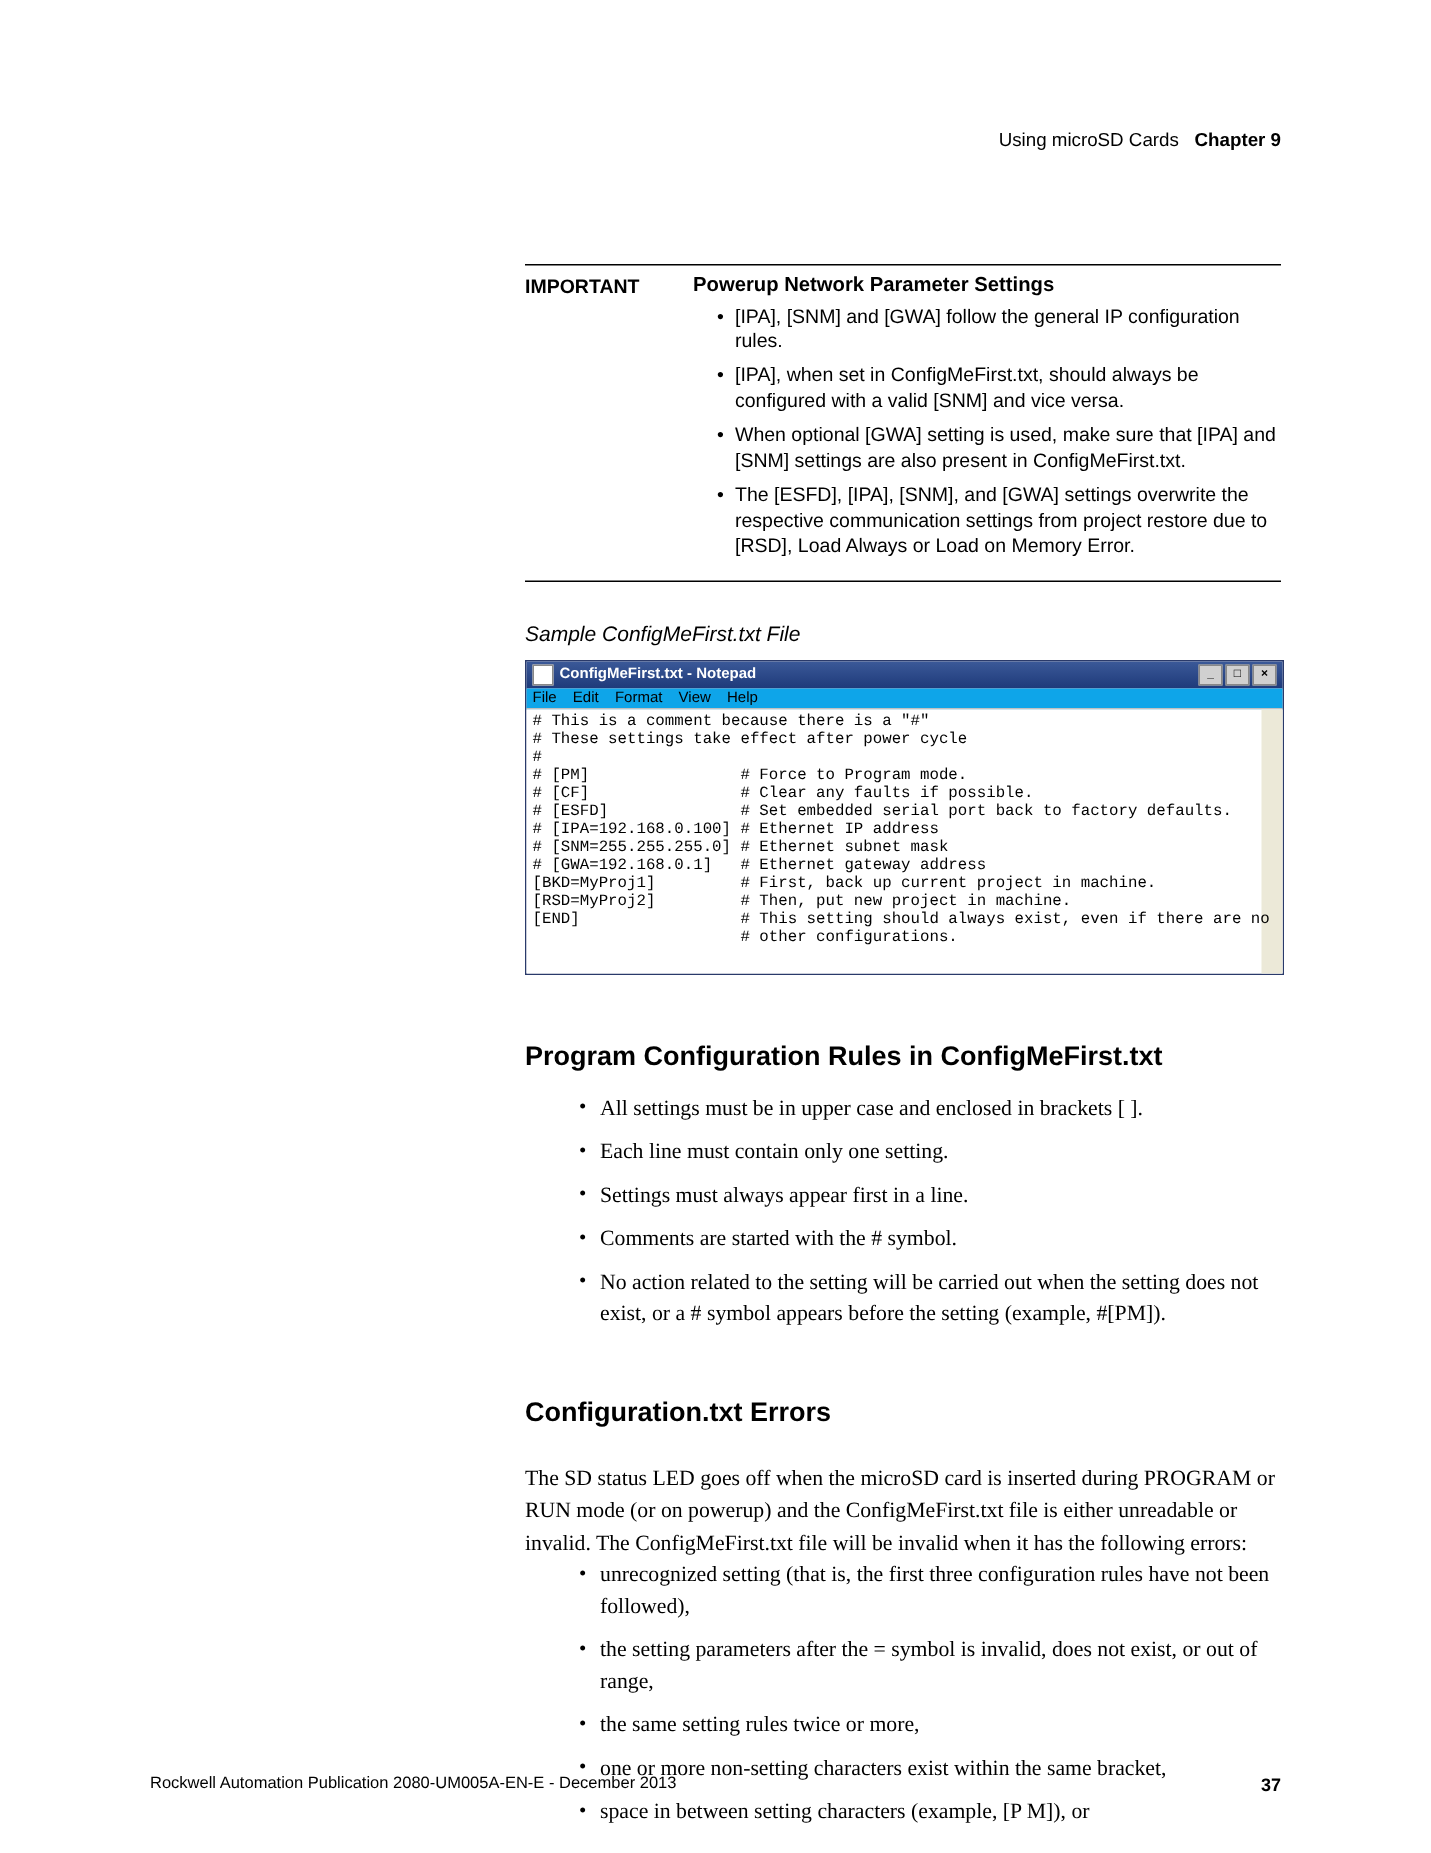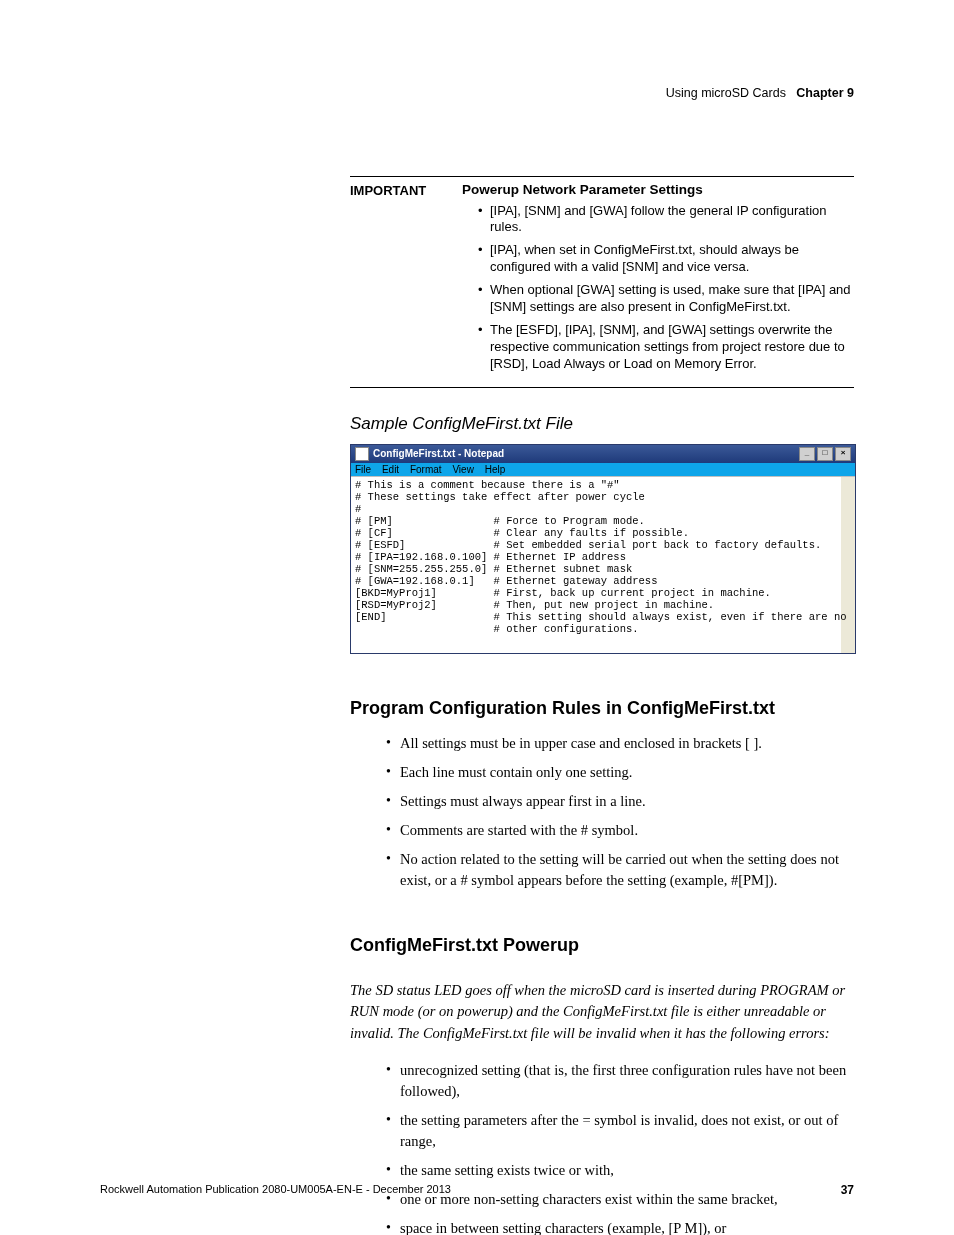--- a/index.html
+++ b/index.html
@@ -76,21 +76,21 @@
     position: absolute;
     left: 0;
     top: 0;
     font-size: 13px;
   }
   .img-caption {
     margin-left: 250px;
     margin-top: 26px;
     font-family: Arial, Helvetica, sans-serif;
     font-style: italic;
-    font-size: 17px;
+    font-size: 14px;
   }
   .notepad {
     margin-left: 250px;
     margin-top: 10px;
     width: 506px;
     border: 1px solid #2a3a6a;
     font-family: 'Courier New', monospace;
     font-size: 10px;
     box-sizing: border-box;
   }
@@ -178,23 +178,22 @@
     position: absolute;
     left: 0;
     top: 0;
     font-size: 14px;
   }
   p.body-para {
     margin-left: 250px;
     font-size: 14.5px;
     line-height: 1.45;
     margin-top: 24px;
-    margin-bottom: 16px;
+    margin-bottom: 0;
     width: 504px;
-    font-style: italic;
   }
   .footer {
     position: absolute;
     bottom: 38px;
     left: 100px;
     right: 100px;
     font-family: Arial, Helvetica, sans-serif;
     font-size: 11px;
     display: flex;
     justify-content: space-between;
@@ -268,26 +267,26 @@
 
     <h2 class="section">Program Configuration Rules in ConfigMeFirst.txt</h2>
     <ul class="body-list">
       <li>All settings must be in upper case and enclosed in brackets [ ].</li>
       <li>Each line must contain only one setting.</li>
       <li>Settings must always appear first in a line.</li>
       <li>Comments are started with the # symbol.</li>
       <li>No action related to the setting will be carried out when the setting does not exist, or a # symbol appears before the setting (example, #[PM]).</li>
     </ul>
 
-    <h2 class="section">ConfigMeFirst.txt Powerup</h2>
+    <h2 class="section">Configuration.txt Errors</h2>
     <p class="body-para">The SD status LED goes off when the microSD card is inserted during PROGRAM or RUN mode (or on powerup) and the ConfigMeFirst.txt file is either unreadable or invalid. The ConfigMeFirst.txt file will be invalid when it has the following errors:</p>
     <ul class="body-list">
       <li>unrecognized setting (that is, the first three configuration rules have not been followed),</li>
       <li>the setting parameters after the = symbol is invalid, does not exist, or out of range,</li>
-      <li>the same setting exists twice or with,</li>
+      <li>the same setting rules twice or more,</li>
       <li>one or more non-setting characters exist within the same bracket,</li>
       <li>space in between setting characters (example, [P M]), or</li>
     </ul>
 
   </div>
 
   <div class="footer">
     <span>Rockwell Automation Publication 2080-UM005A-EN-E - December 2013</span>
     <span class="pnum">37</span>
   </div>

